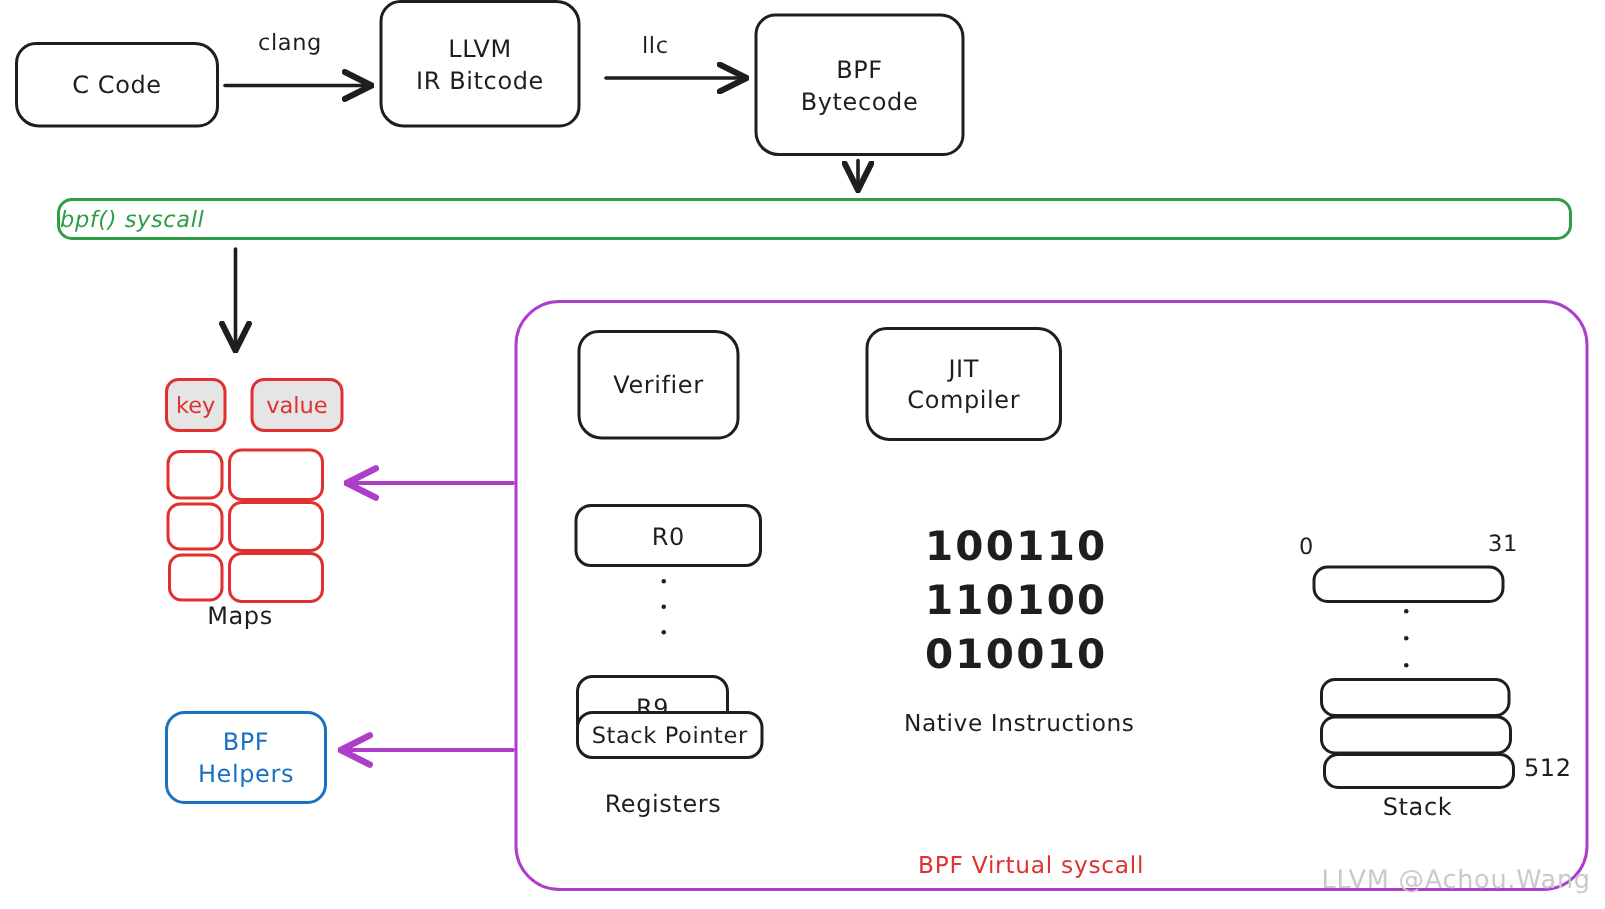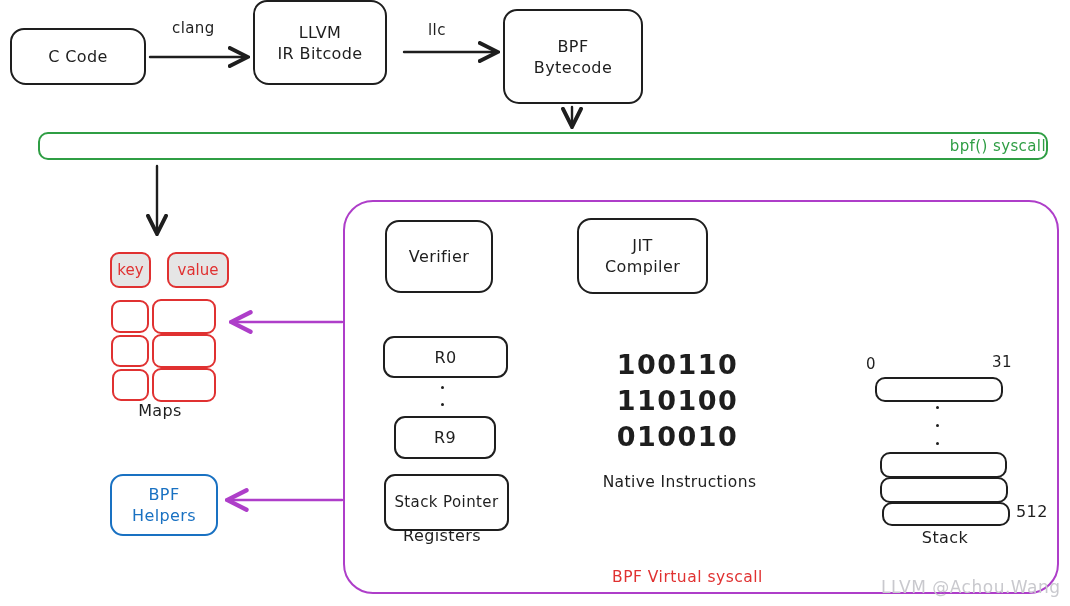--- a/index.html
+++ b/index.html
@@ -33,23 +33,24 @@
   }
   .edge-label{
     position:absolute;font-size:15px;letter-spacing:.4px;
     color:var(--ink);white-space:nowrap;
   }
   .syscall-bar{
     position:absolute;
     border:2px solid var(--green);
     border-radius:10px;
     color:var(--green);
-    display:flex;align-items:center;justify-content:flex-end;
+    display:flex;align-items:center;justify-content:flex-start;
     font-size:15px;letter-spacing:.4px;
     box-sizing:border-box;
+    font-style:italic;
   }
   .red-chip{
     position:absolute;
     border:2.5px solid var(--red);
     border-radius:9px;
     color:var(--red);
     display:flex;align-items:center;justify-content:center;
     font-size:15px;box-sizing:border-box;background:#e5e5e5;
   }
   .map-cell{
@@ -161,25 +162,25 @@
   <div class="box" style="left:383px;top:336px;width:125px;height:42px;border-radius:11px;">
     <span>R0</span>
   </div>
 
   <div class="dots-col" style="left:441px;top:386px;">
     <i></i>
       <i></i>
       <i></i>
   </div>
 
-  <div class="box" style="left:384px;top:416px;width:102px;height:43px;border-radius:11px;margin-left:10px;">
+  <div class="box" style="left:384px;top:450px;width:102px;height:43px;border-radius:11px;">
     <span>R9</span>
   </div>
 
-  <div class="box" style="left:384px;top:474px;width:125px;height:57px;border-radius:11px;font-size:15px;">
+  <div class="box" style="left:384px;top:474px;width:125px;height:32px;border-radius:11px;font-size:15px;">
     <span>Stack Pointer</span>
   </div>
 
   <div class="caption" style="left:382px;top:526px;width:120px;">Registers</div>
 
   <div class="binary" style="left:610px;top:347px;width:135px;">
     <div>100110</div>
     <div>110100</div>
     <div>010010</div>
   </div>

